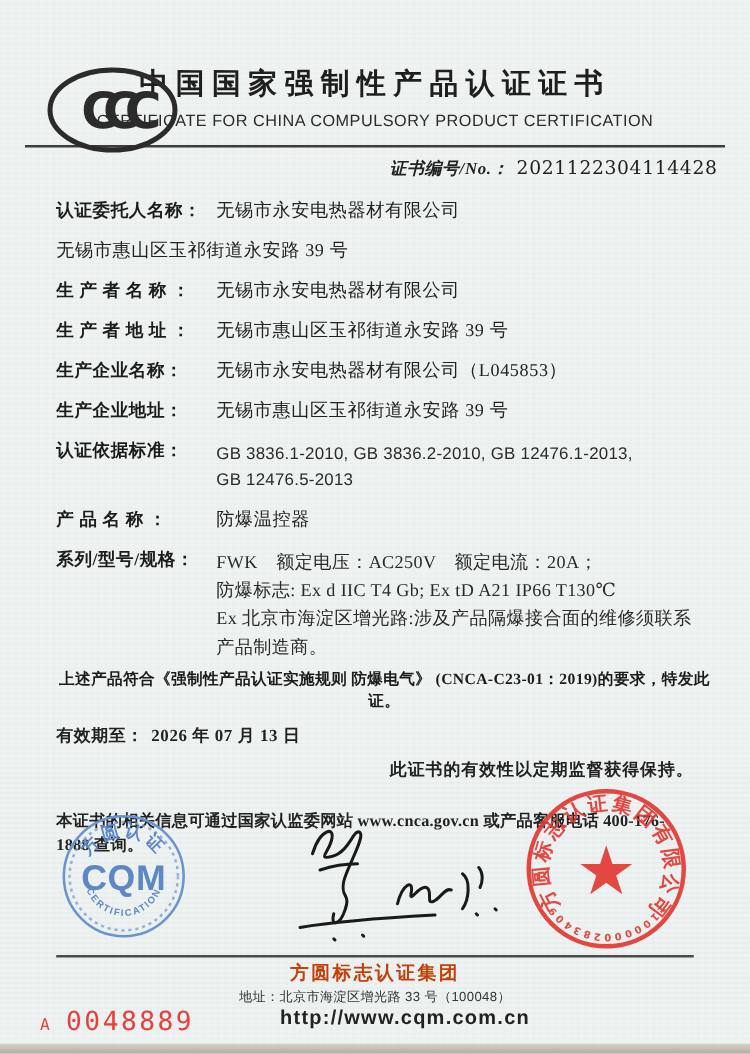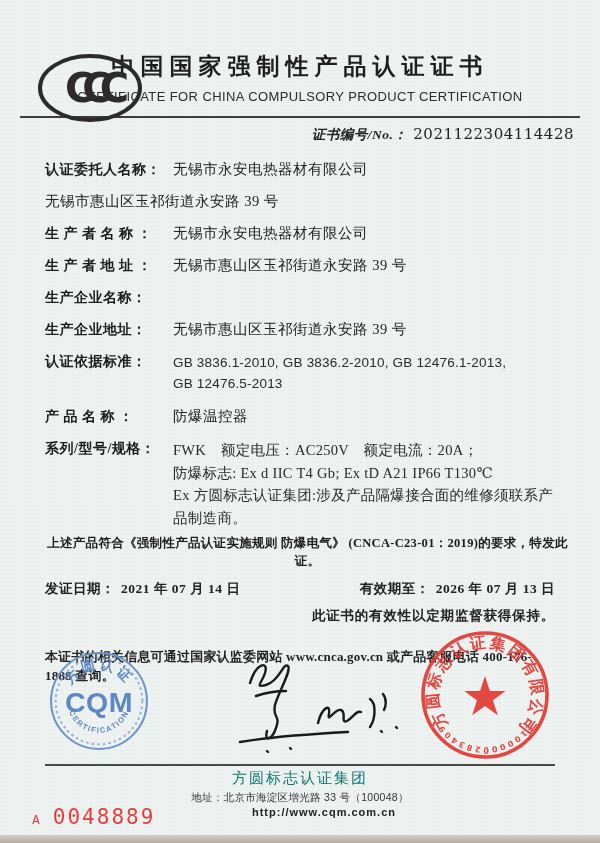--- a/index.html
+++ b/index.html
@@ -64,24 +64,24 @@
   .info-note { margin:22px 45px 0; font-size:13px; font-weight:700; letter-spacing:.2px; line-height:19px; }
 
   
   .cqm-logo { position:absolute; left:47px; top:649px; width:104px; height:104px; }
   .signature { position:absolute; left:220px; top:641px; width:195px; height:118px; }
   .stamp { position:absolute; left:405px; top:615px; width:160px; height:160px; opacity:.93; }
 
   .footer-rule { position:absolute; left:45px; right:45px; top:764px; border-top:2px solid #4a4a4a; }
   .footer { position:absolute; left:0; right:0; top:769px; text-align:center;
     font-family:"Liberation Sans","DejaVu Sans",sans-serif; }
-  .footer-org { font-size:15px; font-weight:400; letter-spacing:2px; color:#0f766e;
+  .footer-org { font-size:15px; font-weight:700; letter-spacing:2px; color:#c2410c;
     font-family:"Liberation Serif","DejaVu Serif",serif; }
   .footer-addr { margin-top:3px; font-size:10.5px; color:#333; letter-spacing:.3px; }
-  .footer-url { margin-top:1px; font-size:11px; font-weight:700; color:#222; letter-spacing:1px;padding-left:48px; }
+  .footer-url { margin-top:1px; font-size:16px; font-weight:700; color:#222; letter-spacing:1px;padding-left:48px; }
 
   .red-serial { position:absolute; left:32px; top:805px; color:#e5403d;
     font-family:"DejaVu Sans Mono","Liberation Mono",monospace; }
   .red-serial .pfx { font-size:13px; margin-right:12px; letter-spacing:1px; }
   .red-serial .num { font-size:21px; letter-spacing:2px; }
 
   .scan-edge { position:absolute; left:0; right:0; bottom:0; height:8px;
     background:linear-gradient(#cfc9c0,#a9a196); opacity:.85; }
 </style>
 </head>
@@ -111,20 +111,21 @@
   <div class="row">
     <div class="label">生 产 者 名 称 ：</div>
     <div class="value">无锡市永安电热器材有限公司</div>
   </div>
   <div class="row">
     <div class="label">生 产 者 地 址 ：</div>
     <div class="value">无锡市惠山区玉祁街道永安路 39 号</div>
   </div>
   <div class="row">
     <div class="label">生产企业名称：</div>
+    <div class="value">无锡市永安电热器材有限公司（L045853）</div>
   </div>
   <div class="row">
     <div class="label">生产企业地址：</div>
     <div class="value">无锡市惠山区玉祁街道永安路 39 号</div>
   </div>
   <div class="row">
     <div class="label">认证依据标准：</div>
     <div class="value std">
       <div>GB 3836.1-2010, GB 3836.2-2010, GB 12476.1-2013,</div>
       <div>GB 12476.5-2013</div>
@@ -132,31 +133,28 @@
   </div>
   <div class="row">
     <div class="label">产 品 名 称 ：</div>
     <div class="value">防爆温控器</div>
   </div>
   <div class="row spec-row">
     <div class="label">系列/型号/规格：</div>
     <div class="value spec-lines">
       <div>FWK　额定电压：AC250V　额定电流：20A；</div>
       <div>防爆标志: Ex d IIC T4 Gb; Ex tD A21 IP66 T130℃</div>
-      <div>Ex 方圆标志认证集团:涉及产品隔爆接合面的维修须联系产品制造商。</div>
+      <div>Ex 北京市海淀区增光路:涉及产品隔爆接合面的维修须联系产品制造商。</div>
     </div>
   </div>
 </div>
 
 <div class="statement">上述产品符合《强制性产品认证实施规则 防爆电气》 (CNCA-C23-01：2019)的要求，特发此证。</div>
 
 <div class="dates-row">
-  <div>
-    <span>发证日期：</span><span class="dt-val">2021 年 07 月 14 日</span>
-  </div>
   <div>
     <span>有效期至：</span><span class="dt-val">2026 年 07 月 13 日</span>
   </div>
 </div>
 
 <div class="validity-note">此证书的有效性以定期监督获得保持。</div>
 <div class="info-note">本证书的相关信息可通过国家认监委网站 www.cnca.gov.cn 或产品客服电话 400-176-1888 查询。</div>
 
 <svg class="cqm-logo" viewBox="0 0 102 102">
   <circle cx="51" cy="51" r="47" fill="none" stroke="#6b93cc" stroke-width="2"></circle>

